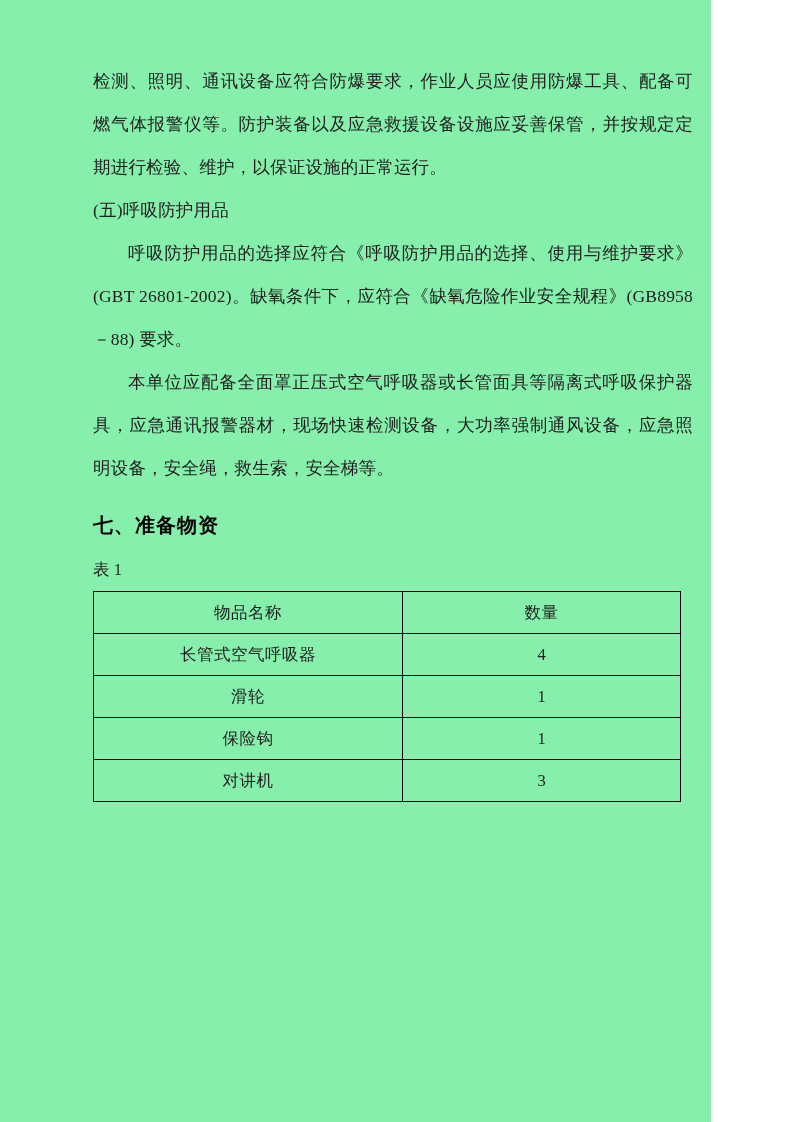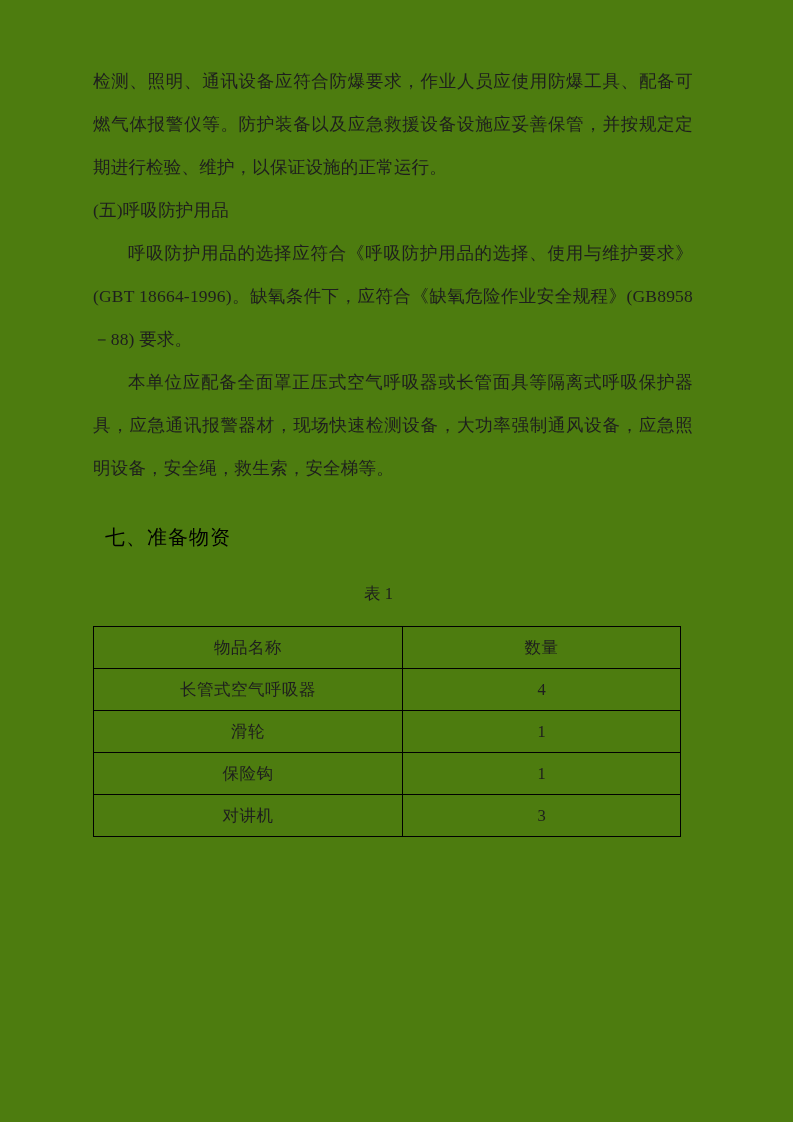--- a/index.html
+++ b/index.html
@@ -10,23 +10,23 @@
   body {
     width: 793px;
     height: 1122px;
     font-family: "Liberation Serif", "DejaVu Serif", serif;
     color: #1a1a1a;
     position: relative;
     overflow: hidden;
   }
   .page {
     position: relative;
-    width: 793px;
+    width: 711px;
     height: 1122px;
-    background: #4d7c0f;
+    background: #86efac;
     box-sizing: border-box;
   }
   .content {
     position: absolute;
     left: 93px;
     top: 60px;
     width: 600px;
   }
   p.body-text {
     margin: 0;
@@ -37,41 +37,41 @@
     letter-spacing: 0.2px;
     color: #1e1e1e;
   }
   p.indent {
     text-indent: 2em;
   }
   p.no-indent {
     text-indent: 0;
   }
   h2.section-heading {
-    margin: 12px;
+    margin: 0;
     font-size: 20px;
-    font-weight: normal;
+    font-weight: bold;
     line-height: 43px;
     letter-spacing: 1px;
     color: #000000;
   }
   .spacer-sm { height: 9px; }
   .spacer-md { height: 14px; }
 
   .table-caption {
     font-size: 16.5px;
     line-height: 28px;
-    text-align: center;
+    text-align: left;
     padding-right: 29px;
     color: #1e1e1e;
   }
   table.items-table {
     border-collapse: collapse;
     width: 587px;
-    margin-top: 18px;
+    margin-top: 7px;
     table-layout: fixed;
     padding-left: 35px;
   }
   table.items-table td {
     border: 1px solid #000000;
     height: 41px;
     text-align: center;
     vertical-align: middle;
     font-size: 16.5px;
     color: #1e1e1e;
@@ -88,21 +88,21 @@
 </head>
 <body>
 
 <div class="page">
   <div class="content">
 
     <p class="body-text no-indent">检测、照明、通讯设备应符合防爆要求，作业人员应使用防爆工具、配备可燃气体报警仪等。防护装备以及应急救援设备设施应妥善保管，并按规定定期进行检验、维护，以保证设施的正常运行。</p>
 
     <p class="body-text no-indent">(五)呼吸防护用品</p>
 
-    <p class="body-text indent">呼吸防护用品的选择应符合《呼吸防护用品的选择、使用与维护要求》(GBT 18664-1996)。缺氧条件下，应符合《缺氧危险作业安全规程》(GB8958－88) 要求。</p>
+    <p class="body-text indent">呼吸防护用品的选择应符合《呼吸防护用品的选择、使用与维护要求》(GBT 26801-2002)。缺氧条件下，应符合《缺氧危险作业安全规程》(GB8958－88) 要求。</p>
 
 
     <p class="body-text indent">本单位应配备全面罩正压式空气呼吸器或长管面具等隔离式呼吸保护器具，应急通讯报警器材，现场快速检测设备，大功率强制通风设备，应急照明设备，安全绳，救生索，安全梯等。</p>
 
     <div class="spacer-md"></div>
 
     <h2 class="section-heading">七、准备物资</h2>
 
     <div class="spacer-sm"></div>
 

